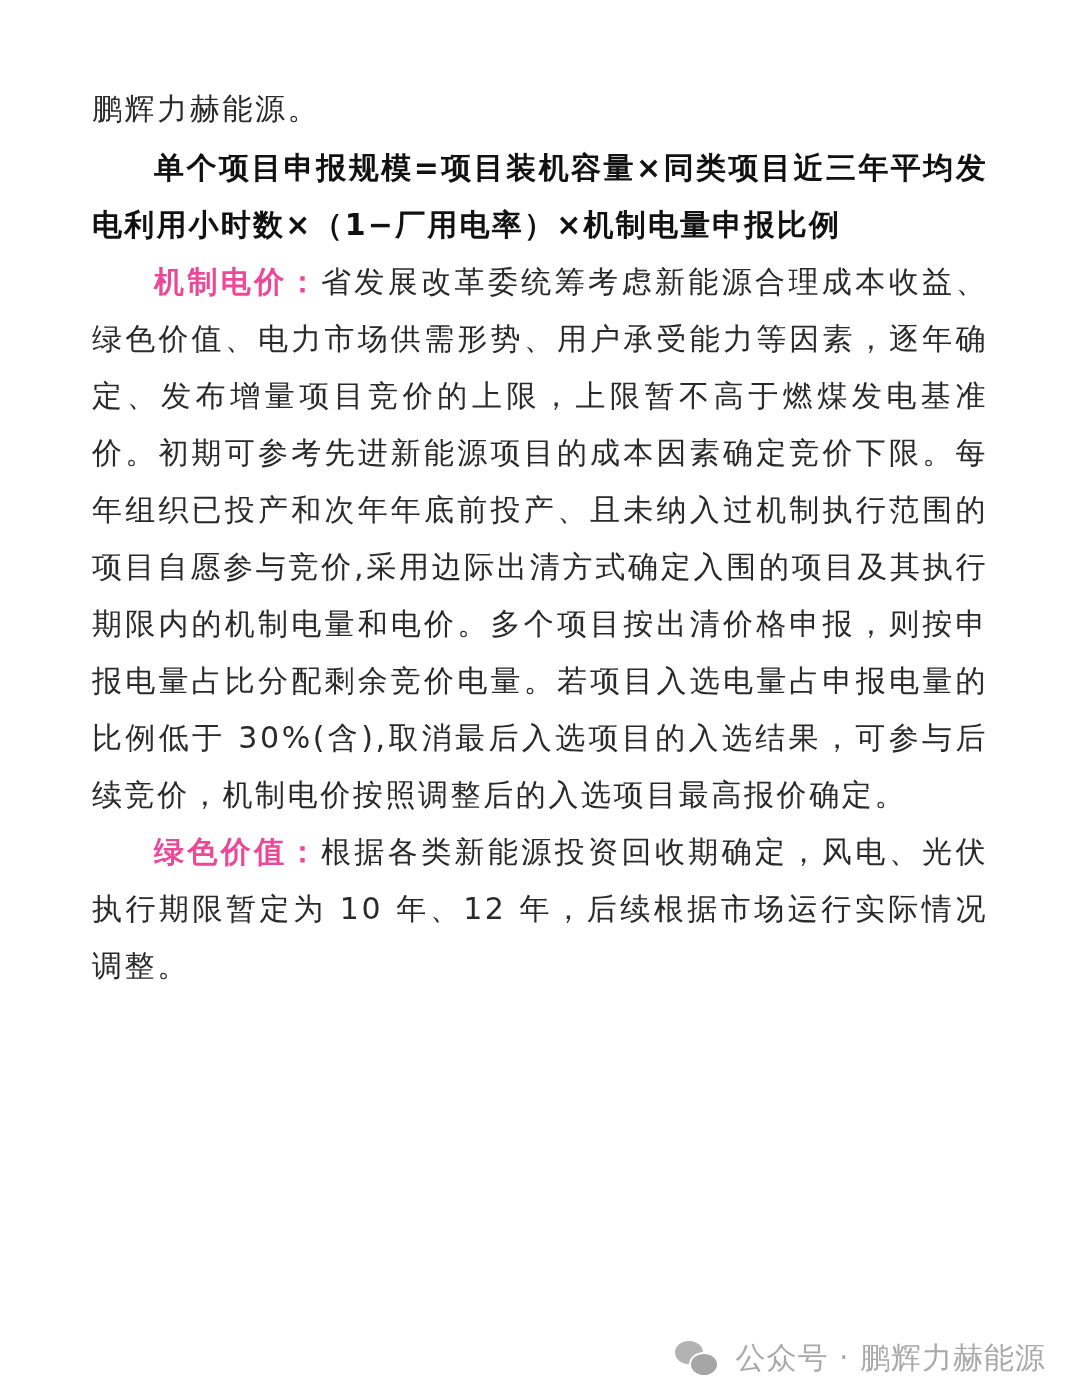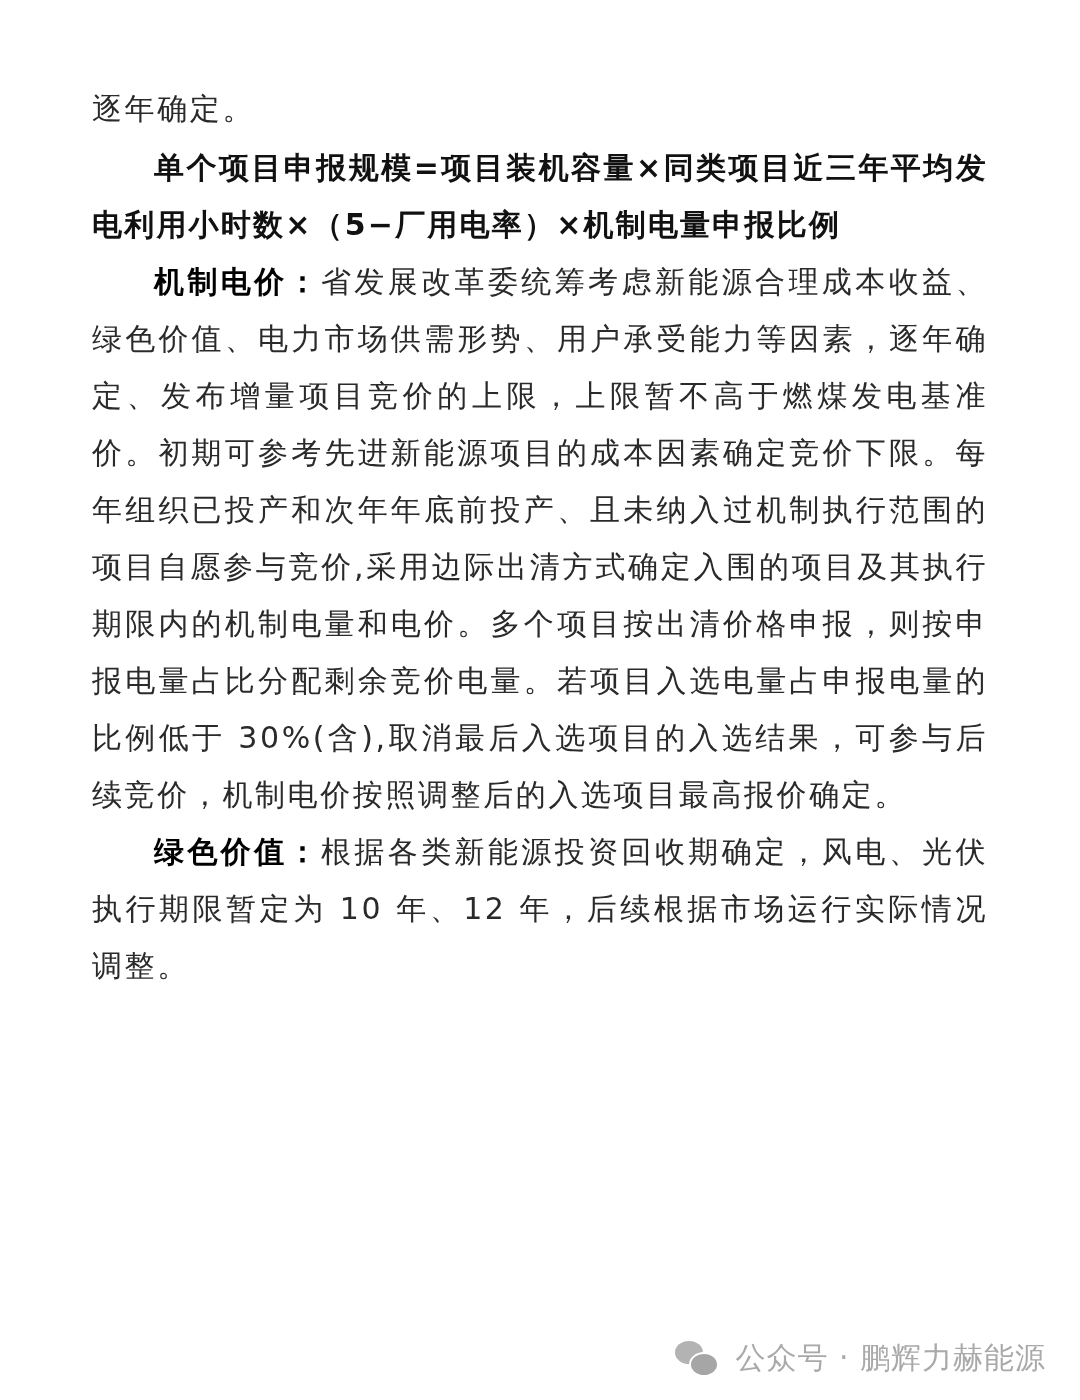--- a/index.html
+++ b/index.html
@@ -31,21 +31,21 @@
       word-break: break-all;
     }
     .indent { text-indent: 62px; }
     .formula {
       font-weight: bold;
       color: #111;
       letter-spacing: 2.2px;
     }
     .lead {
       font-weight: bold;
-      color: #000000;
+      color: #ec4899;
     }
     .gap-formula { margin-top: 2px; }
     .gap-section { margin-top: 0px; }
     .watermark {
       position: absolute;
       right: 34px;
       top: 1338px;
       display: flex;
       align-items: center;
       gap: 16px;
@@ -67,24 +67,24 @@
       position: absolute; left: 14px; top: 11px;
       width: 26px; height: 21px; border-radius: 50%;
       background: #a6a6a6; border: 2px solid #fff;
     }
   </style>
 </head>
 <body>
 
 <div class="page">
   <p class="para">
-    <span>逐年确定。</span>
+    <span>鹏辉力赫能源。</span>
   </p>
   <p class="para indent formula gap-formula">
-    <span>单个项目申报规模=项目装机容量×同类项目近三年平均发电利用小时数×（5−厂用电率）×机制电量申报比例</span>
+    <span>单个项目申报规模=项目装机容量×同类项目近三年平均发电利用小时数×（1−厂用电率）×机制电量申报比例</span>
   </p>
   <p class="para indent gap-section">
     <span class="lead">机制电价：</span><span>省发展改革委统筹考虑新能源合理成本收益、绿色价值、电力市场供需形势、用户承受能力等因素，逐年确定、发布增量项目竞价的上限，上限暂不高于燃煤发电基准价。初期可参考先进新能源项目的成本因素确定竞价下限。每年组织已投产和次年年底前投产、且未纳入过机制执行范围的项目自愿参与竞价,采用边际出清方式确定入围的项目及其执行期限内的机制电量和电价。多个项目按出清价格申报，则按申报电量占比分配剩余竞价电量。若项目入选电量占申报电量的比例低于 30%(含),取消最后入选项目的入选结果，可参与后续竞价，机制电价按照调整后的入选项目最高报价确定。</span>
   </p>
   <p class="para indent gap-section">
     <span class="lead">绿色价值：</span><span>根据各类新能源投资回收期确定，风电、光伏执行期限暂定为 10 年、12 年，后续根据市场运行实际情况调整。</span>
   </p>
 </div>
 
 <div class="watermark">

